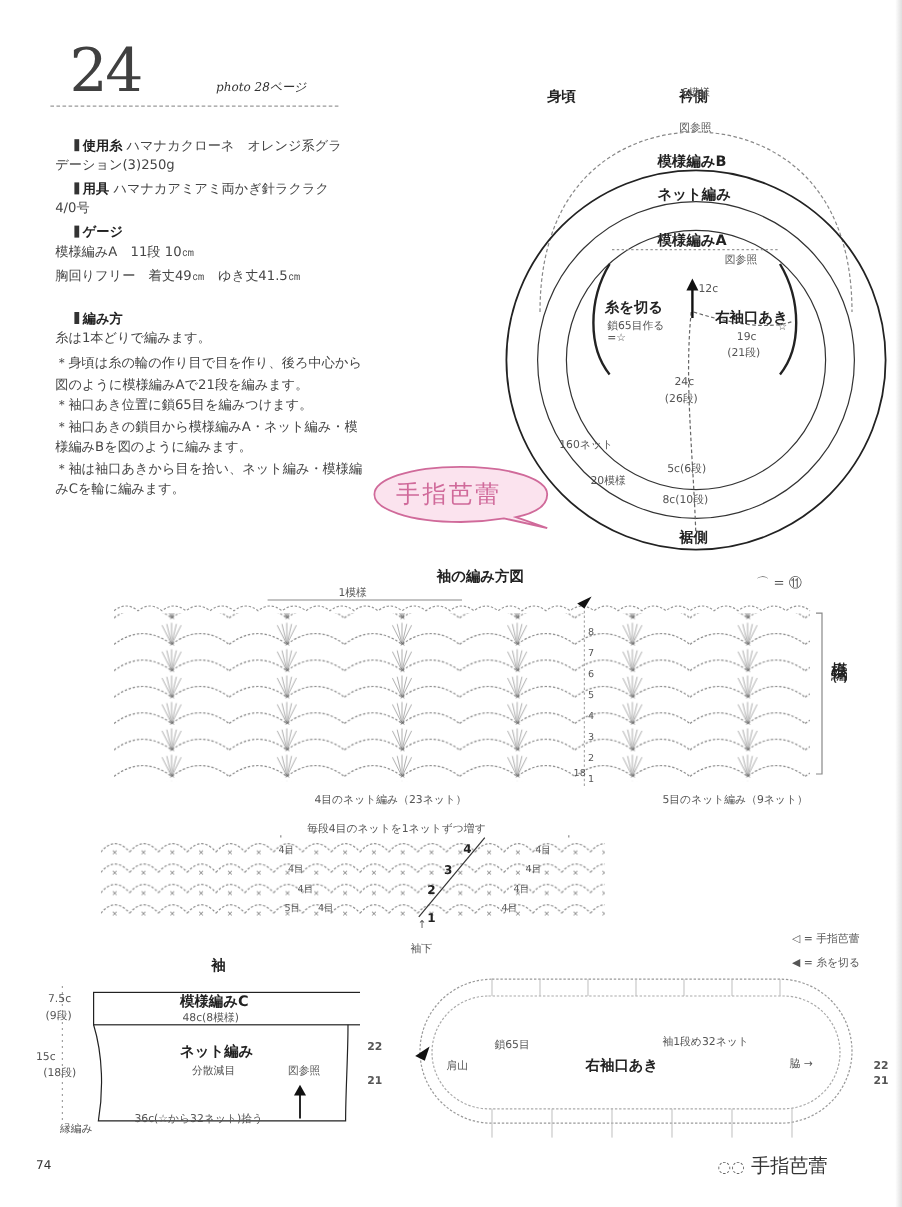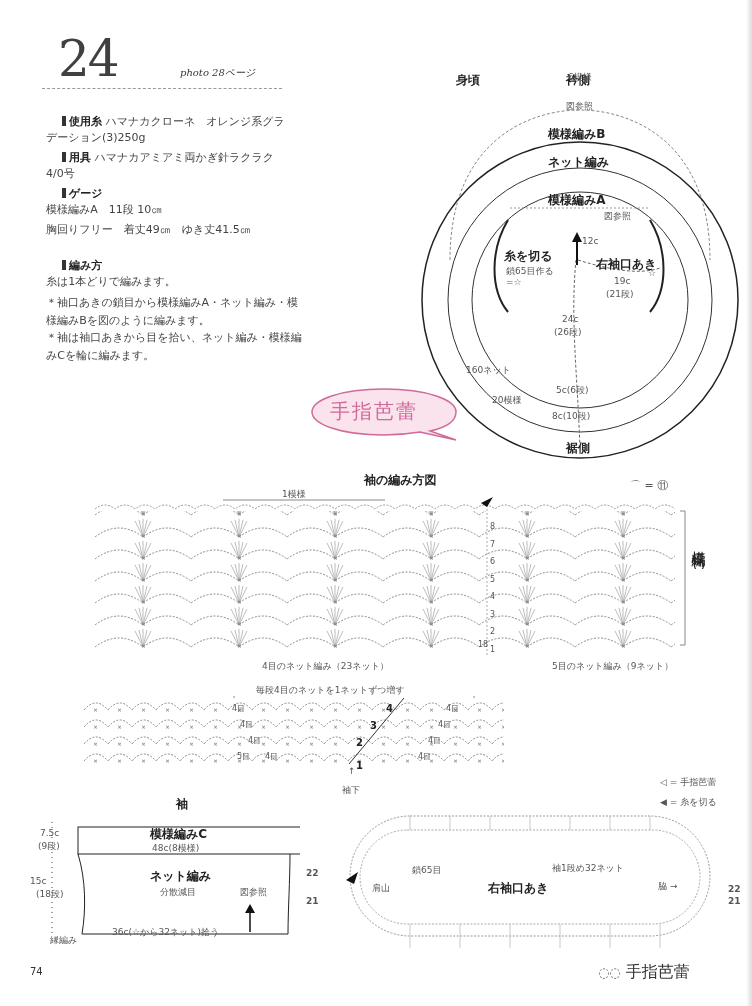--- a/index.html
+++ b/index.html
@@ -44,20 +44,22 @@
   <div>模様編みA　11段 10㎝</div>
 </div>
 <div class="abs spec" style="top:222px">
   <div>胸回りフリー　着丈49㎝　ゆき丈41.5㎝</div>
 </div>
 <div class="abs spec" style="top:258px">
   <div class="h">編み方</div>
   <div>糸は1本どりで編みます。</div>
 </div>
 <div class="abs steps" style="top:294px">
+  <div>＊身頃は糸の輪の作り目で目を作り、後ろ中心から図のように模様編みAで21段を編みます。</div>
+  <div>＊袖口あき位置に鎖65目を編みつけます。</div>
   <div>＊袖口あきの鎖目から模様編みA・ネット編み・模様編みBを図のように編みます。</div>
   <div>＊袖は袖口あきから目を拾い、ネット編み・模様編みCを輪に編みます。</div>
 </div>
 
 <svg class="abs bubble" viewBox="0 0 152 56">
   <path d="M76 3 C120 3 148 14 148 26 C148 36 136 42 122 45 L148 54 L112 46 C100 48 88 49 76 49 C32 49 4 38 4 26 C4 14 32 3 76 3 Z" fill="#fbe3ee" stroke="#d06a9a" stroke-width="1.5"></path>
 </svg>
 <div class="abs bubble-text">手指芭蕾</div>
 
 <div class="abs label b" style="left:456px;top:72px">身頃</div>

